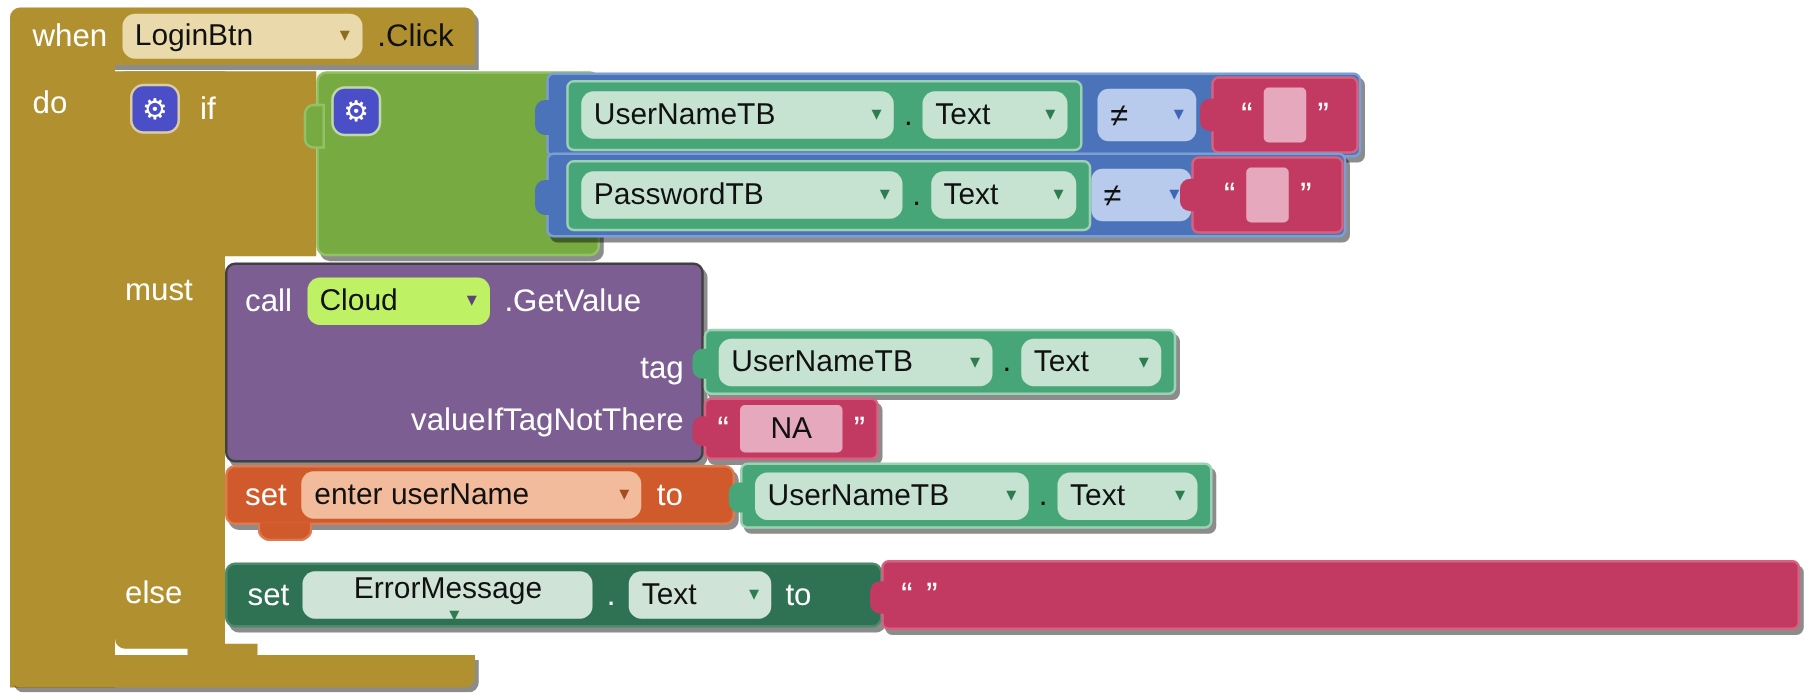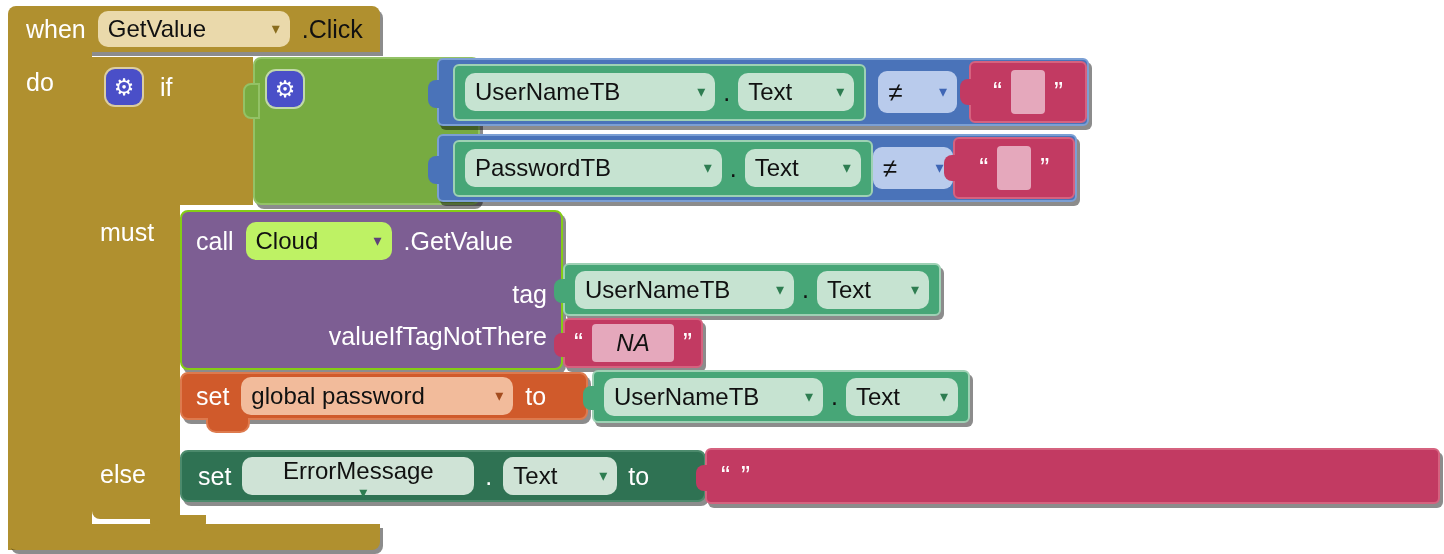--- a/index.html
+++ b/index.html
@@ -12,35 +12,35 @@
   .flexrow{display:flex;align-items:center;}
   .lbl-w{color:#ffffff;font-size:25px;white-space:nowrap;}
   .lbl-b{color:#111111;font-size:25px;white-space:nowrap;}
 
   
   .gold{background:#b0902f;}
   .green{background:#77ab41;border:2px solid #93c266;}
   .blue{background:#4a73b9;border:2px solid #7b9fd4;}
   .crimson{background:#c23a62;border:2px solid #d5627f;}
   .getter{background:#47a677;border:2px solid #9ed1b4;border-radius:6px;}
-  .purple{background:#7d5e93;border:2px solid #84cc16;}
+  .purple{background:#7d5e93;border:2px solid #404040;}
   .orange{background:#d05a2b;border:2px solid #dd7a4e;}
   .dkgreen{background:#2f7253;border:2px solid #4c8a6c;}
 
   
   .fld{
     display:flex;align-items:center;justify-content:space-between;
     border-radius:10px;padding:0 10px;font-size:24px;color:#111;
     white-space:nowrap;height:38px;
   }
   .fld-wheat{background:#ead9ab;}
   .fld-palegreen{background:#cde6af;}
   .fld-mint{background:#c6e3d1;}
   .fld-lblue{background:#b9cbec;border-radius:9px;height:42px;}
-  .fld-pink{background:#e5a8bc;border-radius:4px;font-style:italic;}
+  .fld-pink{background:#e5a8bc;border-radius:4px;}
   .fld-lilac{background:#bef264;}
   .fld-salmon{background:#f2bb9b;}
   .fld-mintgrey{background:#cfe3d6;}
 
   .tri{font-size:16px;margin-left:10px;line-height:1;}
   .tri-gold{color:#8a6d1e;}
   .tri-green{color:#55832a;}
   .tri-mint{color:#2e7d51;}
   .tri-blue{color:#3f66b5;}
   .tri-lilac{color:#5e4379;}
@@ -58,21 +58,21 @@
 </style>
 </head>
 <body>
 
 <div class="canvas">
 
   <div class="abs gold shadow" style="left:8px;top:6px;width:372px;height:46px;border-radius:8px 8px 0 0;">
     <div class="flexrow" style="height:100%;padding-left:18px;gap:12px;">
       <span class="lbl-w">when</span>
       <span class="fld fld-wheat" style="width:172px;height:36px;">
-        <span>GetValue</span>
+        <span>LoginBtn</span>
         <span class="tri tri-gold">▾</span>
       </span>
       <span class="lbl-b">.Click</span>
     </div>
   </div>
   <div class="abs gold" style="left:8px;top:50px;width:84px;height:500px;"></div>
   <div class="abs gold shadow" style="left:8px;top:524px;width:372px;height:26px;border-radius:0 0 8px 8px;"></div>
   <span class="abs lbl-w" style="left:26px;top:68px;">do</span>
 
   <div class="abs gold" style="left:92px;top:57px;width:88px;height:462px;border-radius:0 0 0 8px;"></div>
@@ -114,21 +114,21 @@
     <div class="crimson flexrow" style="width:120px;height:58px;border-radius:6px;justify-content:center;gap:9px;position:relative;">
       <div class="plug" style="left:-11px;top:16px;height:26px;background:#c23a62;"></div>
       <span class="quote">“</span>
       <span class="fld fld-pink" style="width:34px;height:44px;padding:0;">
         <span></span>
       </span>
       <span class="quote">”</span>
     </div>
   </div>
 
-  <div class="abs blue shadow flexrow" style="left:437px;top:134px;width:640px;height:68px;border-radius:6px;padding-left:14px;text-align:right;">
+  <div class="abs blue shadow flexrow" style="left:437px;top:122px;width:640px;height:68px;border-radius:6px;padding-left:14px;text-align:right;">
     <div class="plug" style="left:-11px;top:20px;height:28px;background:#4a73b9;"></div>
     <div class="getter flexrow" style="width:404px;height:53px;padding:0 10px;gap:8px;position:relative;">
       <span class="fld fld-mint" style="flex:1;">
         <span>PasswordTB</span>
         <span class="tri tri-mint">▾</span>
       </span>
       <span class="dot-b">.</span>
       <span class="fld fld-mint" style="width:96px;">
         <span>Text</span>
         <span class="tri tri-mint">▾</span>
@@ -180,21 +180,21 @@
     <span class="fld fld-pink" style="width:62px;height:38px;justify-content:center;">
       <span>NA</span>
     </span>
     <span class="quote">”</span>
   </div>
 
   <div class="abs orange shadow flexrow" style="left:180px;top:372px;width:408px;height:48px;border-radius:8px;padding-left:14px;gap:12px;">
     <div class="abs orange" style="left:24px;top:44px;width:44px;height:15px;border-radius:0 0 10px 10px;border-top:none;"></div>
     <span class="lbl-w">set</span>
     <span class="fld fld-salmon" style="width:252px;">
-      <span>global password</span>
+      <span>enter userName</span>
       <span class="tri tri-salmon">▾</span>
     </span>
     <span class="lbl-w">to</span>
   </div>
 
   <div class="getter abs shadow flexrow" style="left:592px;top:370px;width:378px;height:53px;padding:0 10px;gap:8px;">
     <div class="plug" style="left:-11px;top:14px;height:24px;background:#47a677;"></div>
     <span class="fld fld-mint" style="flex:1;">
       <span>UserNameTB</span>
       <span class="tri tri-mint">▾</span>

